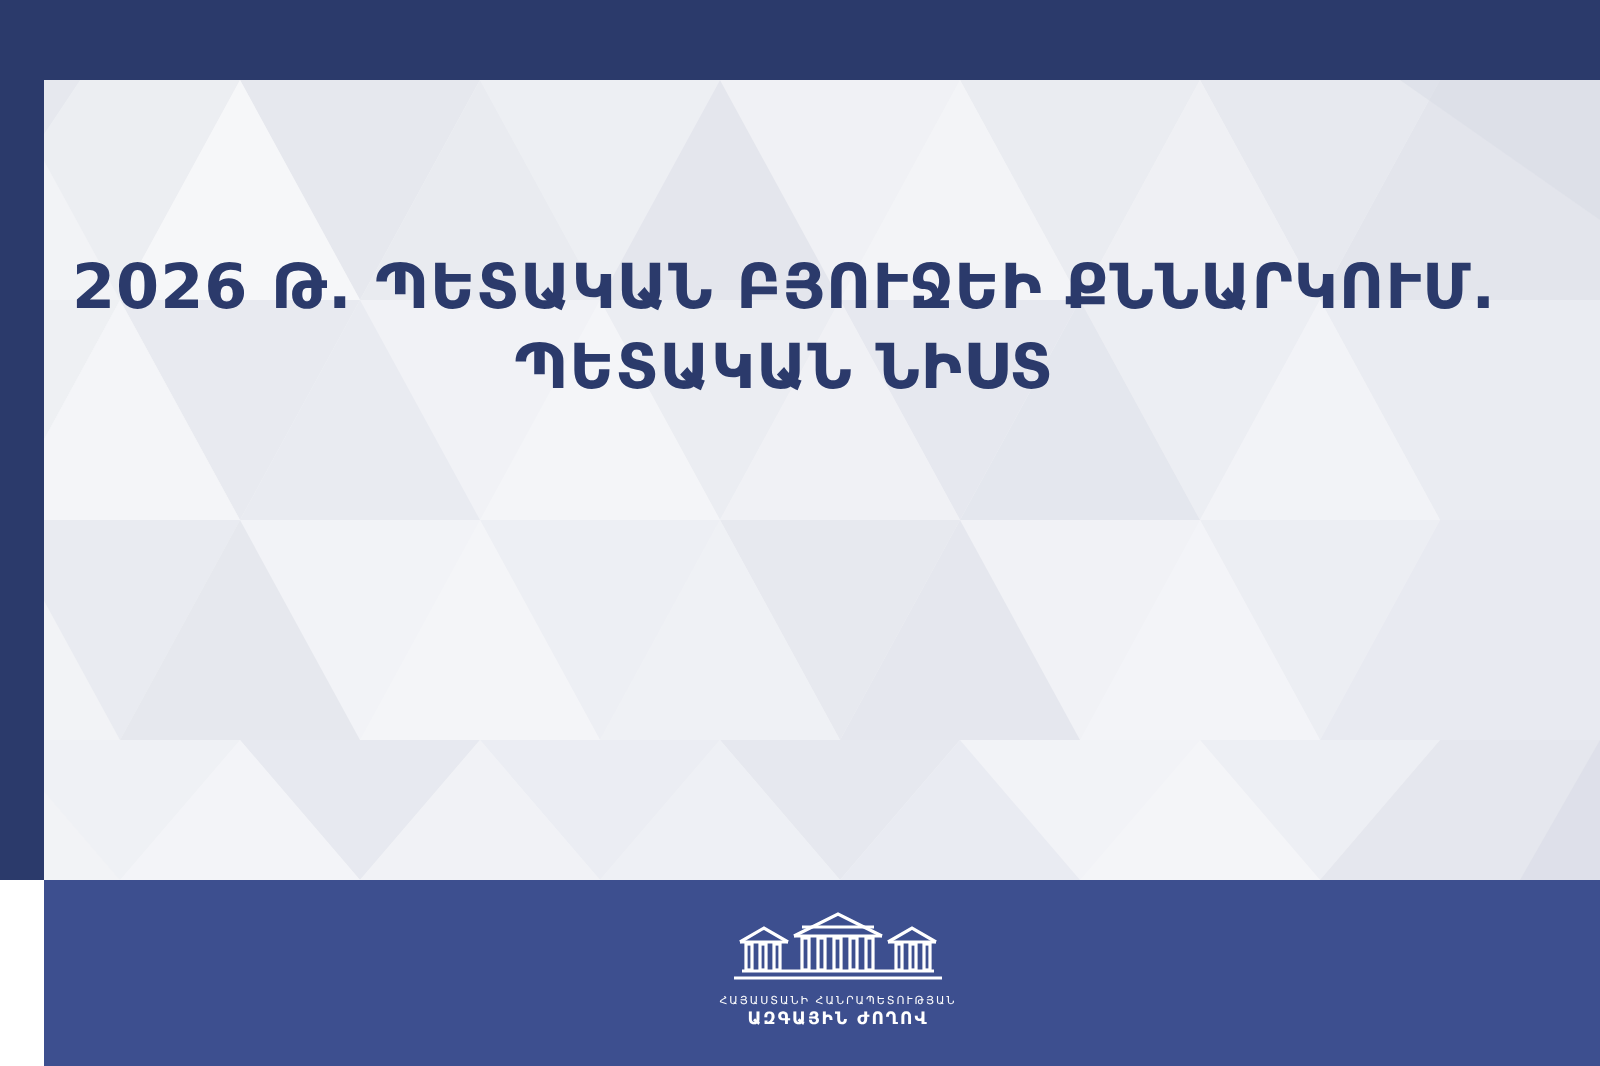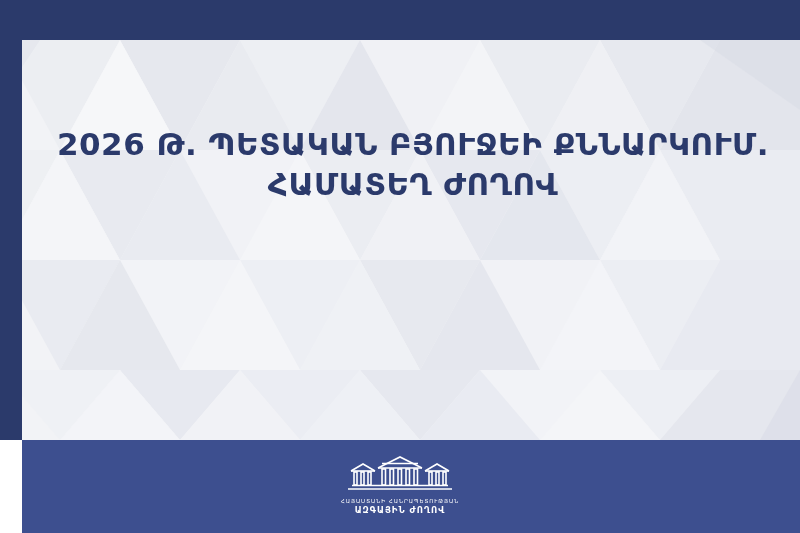--- a/index.html
+++ b/index.html
@@ -74,41 +74,41 @@
   .bottom-right-white {
     position: absolute;
     left: 778px; top: 440px;
     width: 22px; height: 93px;
     background: #ffffff;
   }
 
   
   .title-block {
     position: absolute;
-    left: 53px; top: 125px;
+    left: 32px; top: 125px;
     width: 720px;
     text-align: center;
     color: #2b3a6b;
     font-family: "DejaVu Sans", sans-serif;
     font-weight: bold;
     letter-spacing: 0.5px;
     line-height: 1.28;
     z-index: 5;
   }
   .title-line {
     display: block;
     font-size: 31px;
     color: #2b3a6b;
     white-space: nowrap;
   }
 
   
   .emblem {
     position: absolute;
-    left: 340px; top: 452px;
+    left: 359px; top: 452px;
     width: 120px; height: 70px;
     z-index: 6;
     text-align: center;
   }
   .emblem-caption1, .emblem-caption2 {
     display: block;
     color: #ffffff;
     font-family: "DejaVu Sans", sans-serif;
     letter-spacing: 1px;
     line-height: 1.25;
@@ -187,21 +187,21 @@
 
   <div class="left-strip"></div>
 
   <div class="bottom-band"></div>
   <div class="bottom-left-white"></div>
   <div class="bottom-right-white"></div>
   <div class="bottom-band-inner"></div>
 
   <div class="title-block">
     <span class="title-line">2026 Թ. ՊԵՏԱԿԱՆ ԲՅՈՒՋԵԻ ՔՆՆԱՐԿՈՒՄ.</span>
-    <span class="title-line">ՀԱՄԱՏԵՂ ԺՈՂՈՎ</span>
+    <span class="title-line">ՊԵՏԱԿԱՆ ՆԻՍՏ</span>
   </div>
 
   <div class="emblem">
     <svg width="116" height="42" viewBox="0 0 116 42">
       <g fill="none" stroke="#ffffff" stroke-width="1.6">
 
         <line x1="6" y1="37" x2="110" y2="37"></line>
         <line x1="10" y1="33.5" x2="106" y2="33.5"></line>
 
         <rect x="12" y="20" width="3" height="13"></rect>

